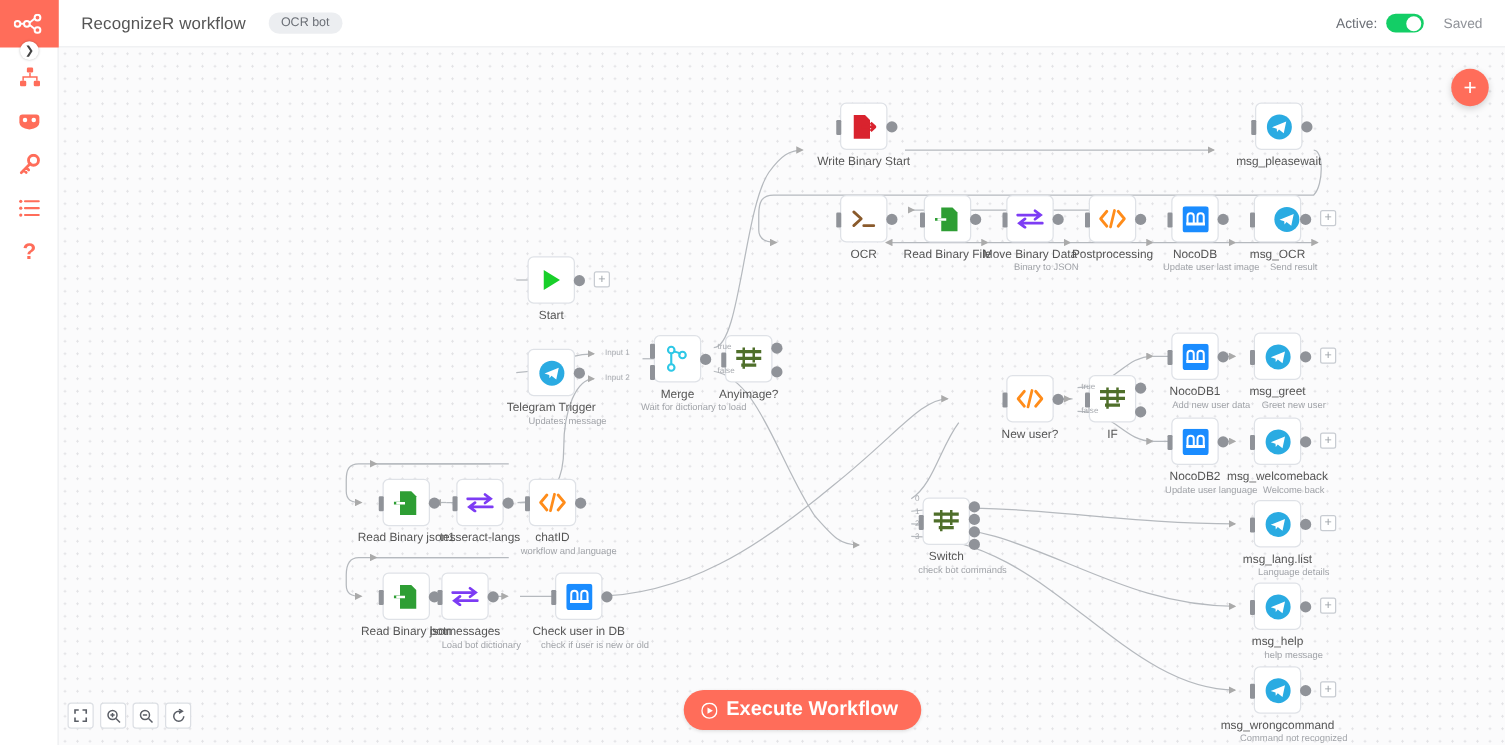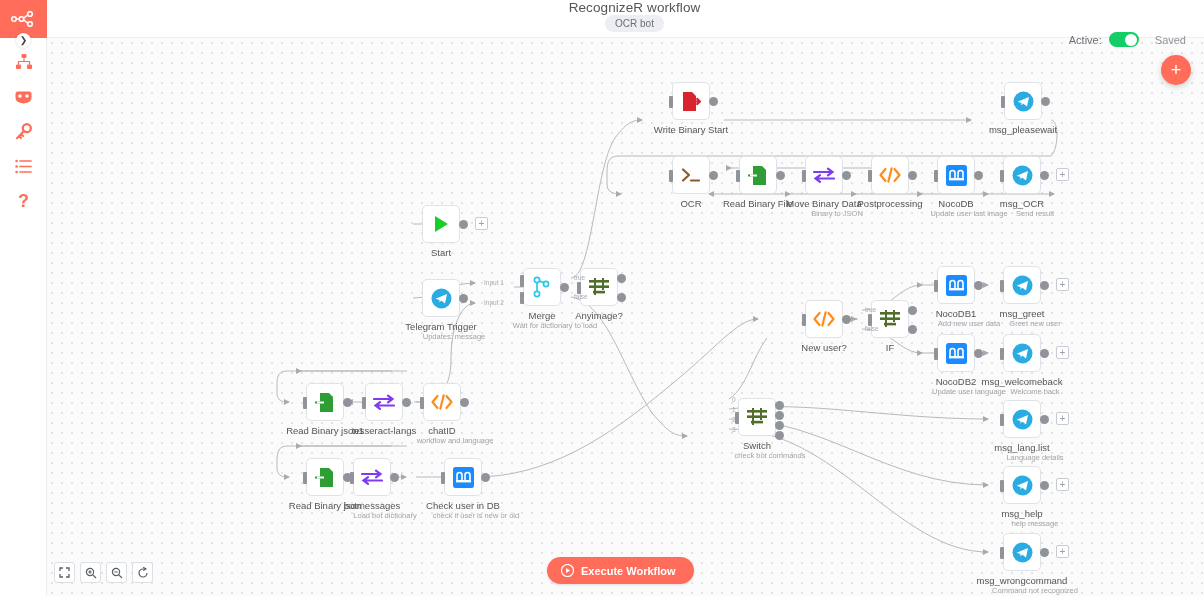--- a/index.html
+++ b/index.html
@@ -32,21 +32,21 @@
     position: absolute; left: 0; width: 47px; height: 34px;
     display: flex; align-items: center; justify-content: center;
     color: #ff6d5a;
   }
   .side-ico svg { display:block; }
 
   
   #header {
     position: absolute; left: 47px; top: 0; right: 0; height: 38px;
     background: #fff; border-bottom: 1px solid #ebedf0;
-    display: flex; align-items: center; z-index: 20; flex-direction: column;
+    display: flex; align-items: center; z-index: 20;
   }
   #wf-title { margin-left: 18px; font-size: 13.5px; color: #555; letter-spacing: .1px; }
   #wf-tag {
     margin-left: 18px; font-size: 10px; color: #6b6f76;
     background: #eceef1; border-radius: 10px; padding: 3px 10px;
   }
   #header-right {
     margin-left: auto; display: flex; align-items: center; gap: 16px;
     margin-right: 18px; font-size: 11px; color: #6b6f76;
   }
@@ -118,21 +118,21 @@
     position: absolute; left: 7px; bottom: 13px; display: flex; gap: 5px; z-index: 25;
   }
   .zoom-btn {
     width: 21px; height: 21px; border: 1px solid #dcdfe4; border-radius: 3px;
     background: #fff; display: flex; align-items: center; justify-content: center;
     color: #5a5e66;
   }
   #execute-btn {
     position: absolute; left: 500px; bottom: 12px; z-index: 25;
     background: #ff6d5a; color: #fff; border-radius: 16px;
-    padding: 7px 18px 7px 14px; font-size: 11px; font-weight: bold;
+    padding: 7px 18px 7px 14px; font-size: 16px; font-weight: bold;
     display: flex; align-items: center; gap: 7px;
     box-shadow: 0 1px 3px rgba(0,0,0,.12);
   }
 </style>
 </head>
 <body>
 
 <div id="app">
 
   <div id="sidebar">
@@ -398,21 +398,21 @@
               <path d="M4,14 V8 Q4,5.5 6.5,5.5 Q9,5.5 9,8 V14" fill="none" stroke="#fff" stroke-width="1.6"></path>
               <path d="M12,14 V8 Q12,5.5 14.5,5.5 Q17,5.5 17,8 V14" fill="none" stroke="#fff" stroke-width="1.6"></path>
               <rect x="3" y="13" width="15" height="2.4" fill="#fff"></rect>
             </svg>
           </span>
           <span class="port-in"></span>
           <span class="port-out"></span>
           <span class="node-label">NocoDB</span>
           <span class="node-sub">Update user last image</span>
         </div>
-        <div class="node" style="left: 956px; top: 118px;">
+        <div class="node" style="left: 956px; top: 118px; justify-content: flex-end;">
           <span class="glyph">
             <svg width="21" height="21" viewBox="0 0 21 21">
               <circle cx="10.5" cy="10.5" r="10" fill="#2aabe2"></circle>
               <path d="M4.6,10.7 L16,6.1 L14,15.6 L10.2,12.6 L8.6,14.6 L8.4,11.9 Z" fill="#fff"></path>
             </svg>
           </span>
           <span class="port-in"></span>
           <span class="port-out"></span>
           <span class="node-label">msg_OCR</span>
           <span class="node-sub">Send result</span>

